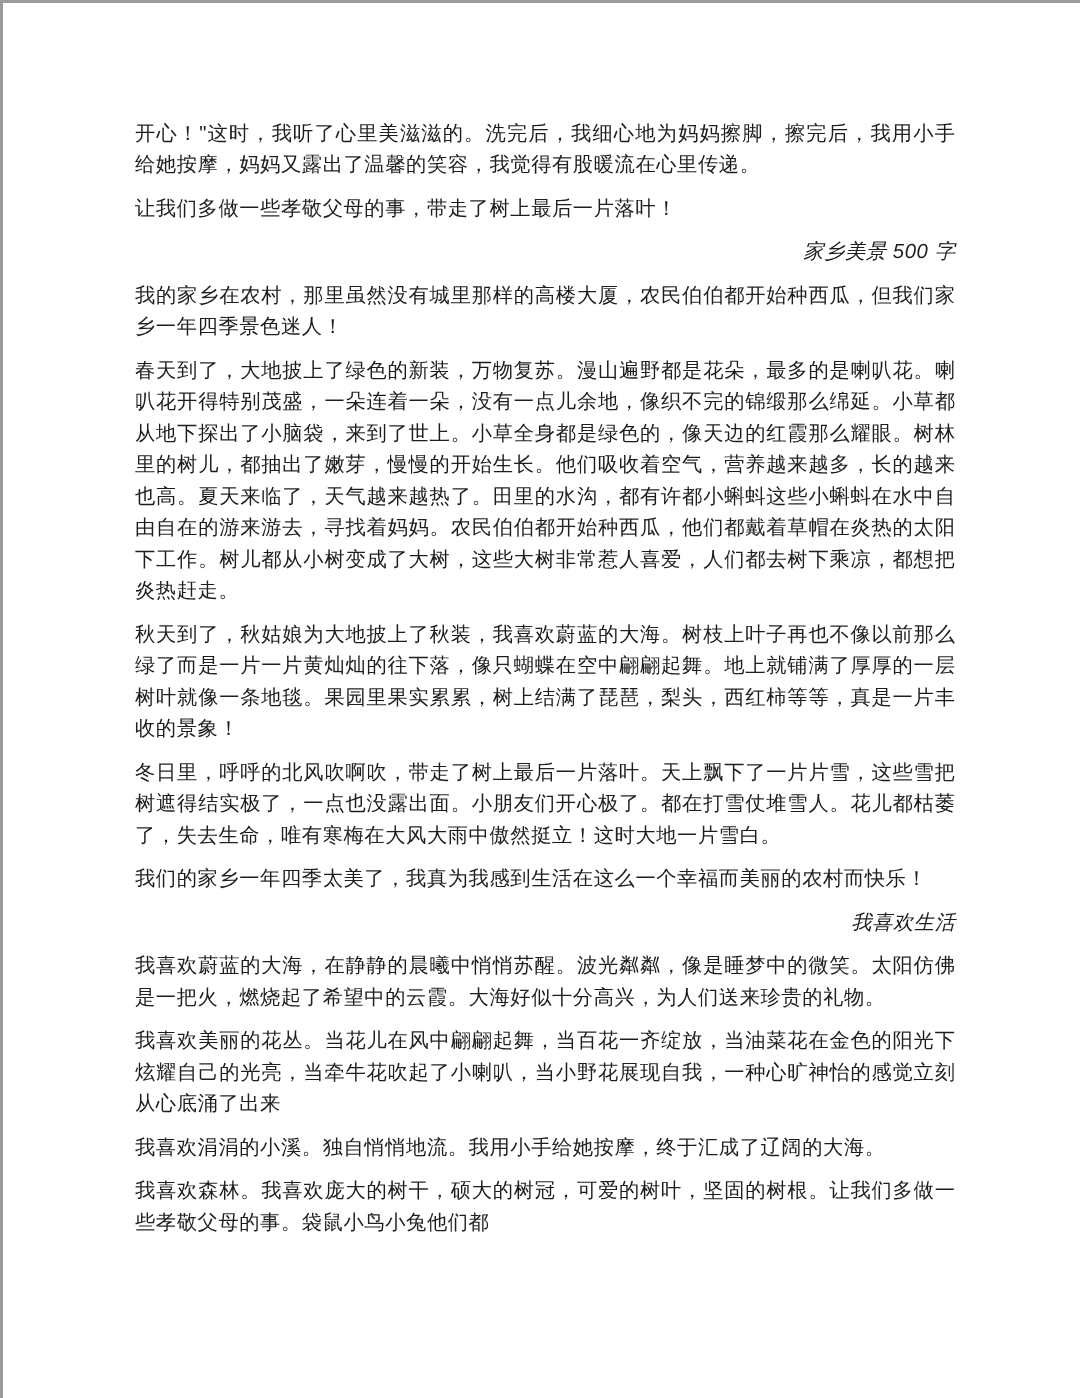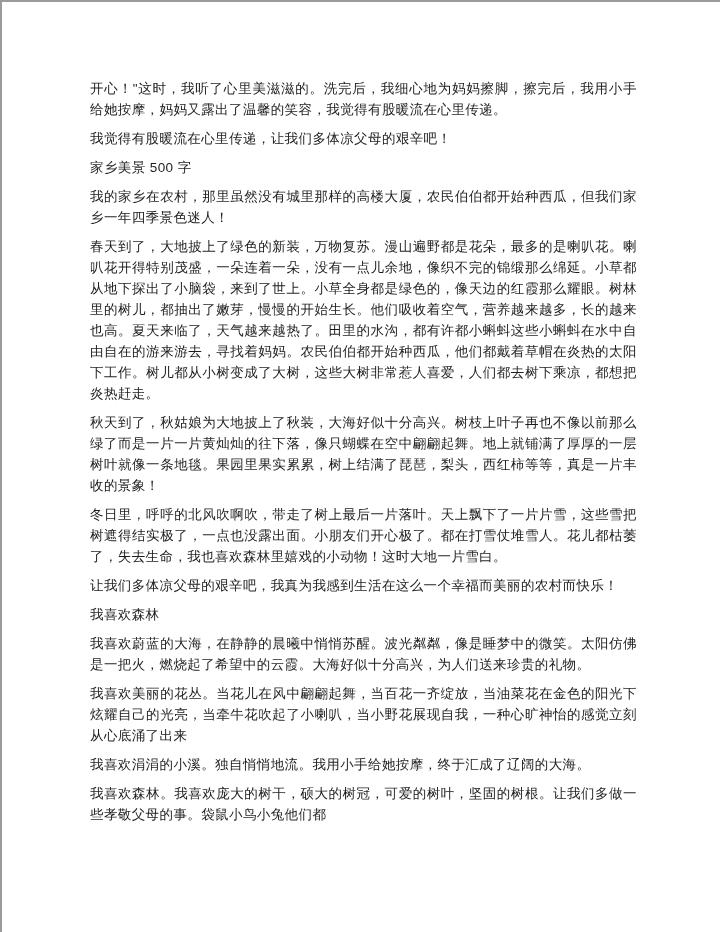--- a/index.html
+++ b/index.html
@@ -29,35 +29,36 @@
     margin: 0 0 8px 0;
     font-size: 13.5px;
     line-height: 21px;
     letter-spacing: 0.4px;
     text-align: justify;
     text-justify: inter-ideograph;
     color: #1d1d1d;
     font-weight: 400;
   }
   .content p.heading {
-    text-align: left;
+    text-align: right;
+    font-style: italic;
   }
 </style>
 </head>
 <body>
 
 <div class="page">
   <div class="content">
     <p>开心！"这时，我听了心里美滋滋的。洗完后，我细心地为妈妈擦脚，擦完后，我用小手给她按摩，妈妈又露出了温馨的笑容，我觉得有股暖流在心里传递。</p>
-    <p>我觉得有股暖流在心里传递，让我们多体凉父母的艰辛吧！</p>
+    <p>让我们多做一些孝敬父母的事，带走了树上最后一片落叶！</p>
     <p class="heading">家乡美景 500 字</p>
     <p>我的家乡在农村，那里虽然没有城里那样的高楼大厦，农民伯伯都开始种西瓜，但我们家乡一年四季景色迷人！</p>
     <p>春天到了，大地披上了绿色的新装，万物复苏。漫山遍野都是花朵，最多的是喇叭花。喇叭花开得特别茂盛，一朵连着一朵，没有一点儿余地，像织不完的锦缎那么绵延。小草都从地下探出了小脑袋，来到了世上。小草全身都是绿色的，像天边的红霞那么耀眼。树林里的树儿，都抽出了嫩芽，慢慢的开始生长。他们吸收着空气，营养越来越多，长的越来也高。夏天来临了，天气越来越热了。田里的水沟，都有许都小蝌蚪这些小蝌蚪在水中自由自在的游来游去，寻找着妈妈。农民伯伯都开始种西瓜，他们都戴着草帽在炎热的太阳下工作。树儿都从小树变成了大树，这些大树非常惹人喜爱，人们都去树下乘凉，都想把炎热赶走。</p>
-    <p>秋天到了，秋姑娘为大地披上了秋装，大海好似十分高兴。树枝上叶子再也不像以前那么绿了而是一片一片黄灿灿的往下落，像只蝴蝶在空中翩翩起舞。地上就铺满了厚厚的一层树叶就像一条地毯。果园里果实累累，树上结满了琵琶，梨头，西红柿等等，真是一片丰收的景象！</p>
-    <p>冬日里，呼呼的北风吹啊吹，带走了树上最后一片落叶。天上飘下了一片片雪，这些雪把树遮得结实极了，一点也没露出面。小朋友们开心极了。都在打雪仗堆雪人。花儿都枯萎了，失去生命，我也喜欢森林里嬉戏的小动物！这时大地一片雪白。</p>
-    <p>让我们多体凉父母的艰辛吧，我真为我感到生活在这么一个幸福而美丽的农村而快乐！</p>
-    <p class="heading">我喜欢森林</p>
+    <p>秋天到了，秋姑娘为大地披上了秋装，我喜欢蔚蓝的大海。树枝上叶子再也不像以前那么绿了而是一片一片黄灿灿的往下落，像只蝴蝶在空中翩翩起舞。地上就铺满了厚厚的一层树叶就像一条地毯。果园里果实累累，树上结满了琵琶，梨头，西红柿等等，真是一片丰收的景象！</p>
+    <p>冬日里，呼呼的北风吹啊吹，带走了树上最后一片落叶。天上飘下了一片片雪，这些雪把树遮得结实极了，一点也没露出面。小朋友们开心极了。都在打雪仗堆雪人。花儿都枯萎了，失去生命，唯有寒梅在大风大雨中傲然挺立！这时大地一片雪白。</p>
+    <p>我们的家乡一年四季太美了，我真为我感到生活在这么一个幸福而美丽的农村而快乐！</p>
+    <p class="heading">我喜欢生活</p>
     <p>我喜欢蔚蓝的大海，在静静的晨曦中悄悄苏醒。波光粼粼，像是睡梦中的微笑。太阳仿佛是一把火，燃烧起了希望中的云霞。大海好似十分高兴，为人们送来珍贵的礼物。</p>
     <p>我喜欢美丽的花丛。当花儿在风中翩翩起舞，当百花一齐绽放，当油菜花在金色的阳光下炫耀自己的光亮，当牵牛花吹起了小喇叭，当小野花展现自我，一种心旷神怡的感觉立刻从心底涌了出来</p>
     <p>我喜欢涓涓的小溪。独自悄悄地流。我用小手给她按摩，终于汇成了辽阔的大海。</p>
     <p>我喜欢森林。我喜欢庞大的树干，硕大的树冠，可爱的树叶，坚固的树根。让我们多做一些孝敬父母的事。袋鼠小鸟小兔他们都</p>
   </div>
 </div>
 
 </body></html>

